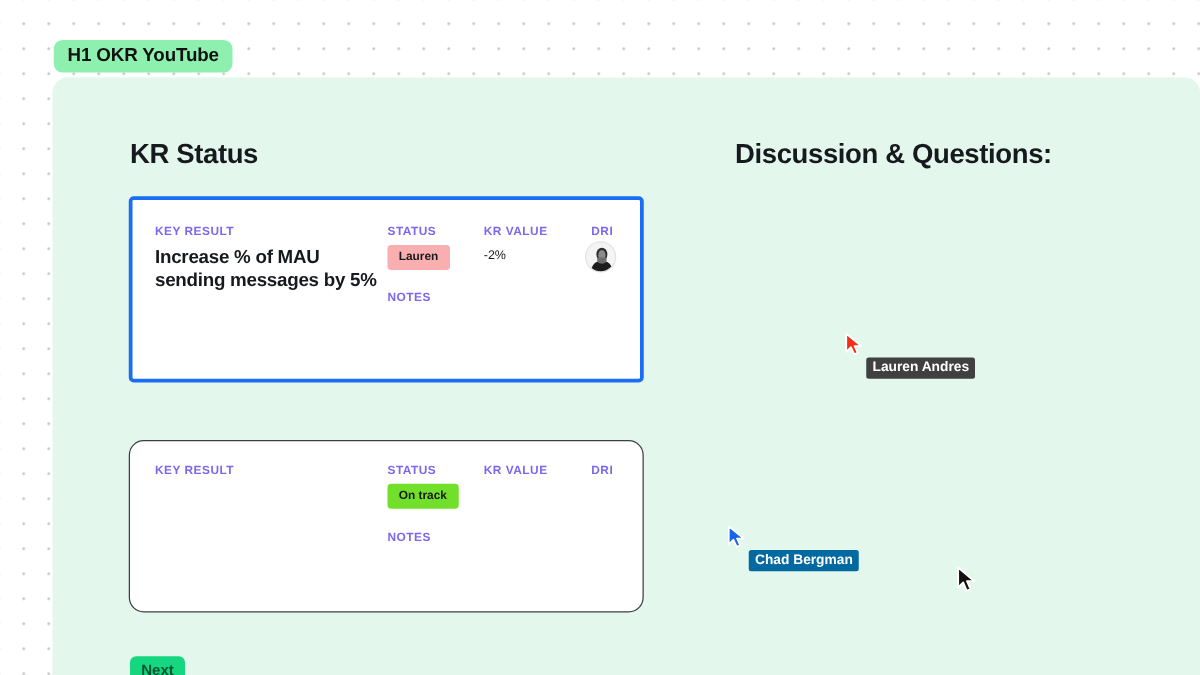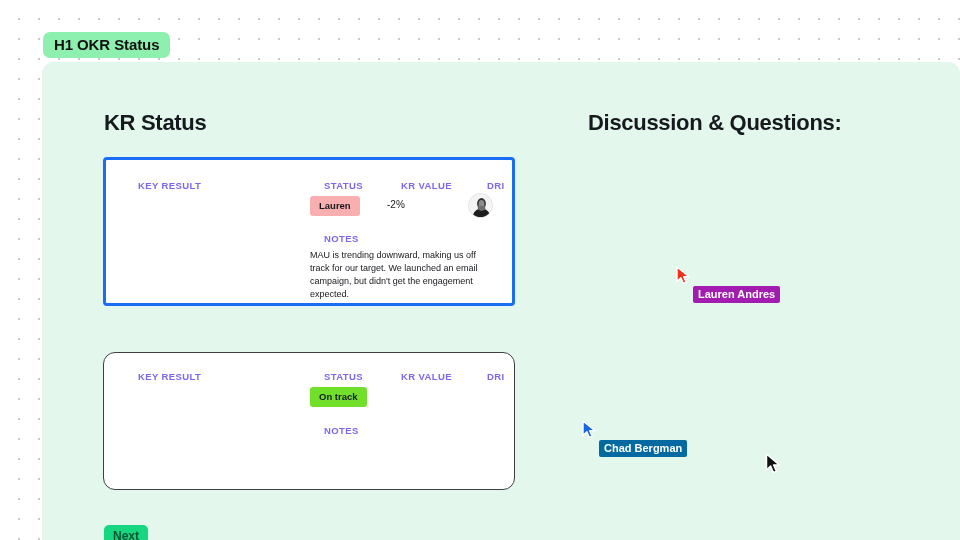--- a/index.html
+++ b/index.html
@@ -91,21 +91,20 @@
     width: 100%;
     height: 100%;
   }
 
   .col-label {
     position: absolute;
     font-size: 9.5px;
     font-weight: 700;
     color: #7b68ee;
     letter-spacing: 0.4px;
-    margin-left: 14px;
   }
 
   .kr-title {
     position: absolute;
     font-size: 15px;
     font-weight: 700;
     color: #16191d;
     line-height: 1.28;
     letter-spacing: -0.2px;
     width: 190px;
@@ -174,66 +173,66 @@
   .collab-label {
     position: absolute;
     font-size: 11px;
     font-weight: 700;
     color: #ffffff;
     padding: 2px 5px 3px 5px;
     border-radius: 2px;
     white-space: nowrap;
   }
   #cursor-lauren-arrow { left: 676px; top: 266px; }
-  #cursor-lauren-label { left: 693px; top: 286px; background: #a21caf; }
+  #cursor-lauren-label { left: 693px; top: 286px; background: #404040; }
   #cursor-chad-arrow { left: 582px; top: 420px; }
   #cursor-chad-label { left: 599px; top: 440px; background: #0369a1; }
 
   
   #mouse-pointer {
     position: absolute;
     left: 765px;
     top: 453px;
   }
 </style>
 </head>
 <body>
 
 <div id="dot-grid"></div>
 
 <div id="board-panel"></div>
 
-<div id="frame-title">H1 OKR Status</div>
+<div id="frame-title">H1 OKR YouTube</div>
 
 <div class="section-heading" id="kr-status-heading">KR Status</div>
 <div class="section-heading" id="discussion-heading">Discussion &amp; Questions:</div>
 
 <div class="kr-card" id="kr-card-1">
   <div class="card-inner">
     <div class="col-label" style="left:18px; top:20px;">KEY RESULT</div>
+    <div class="kr-title" style="left:18px; top:36px;">Increase % of MAU sending messages by 5%</div>
 
     <div class="col-label" style="left:204px; top:20px;">STATUS</div>
     <div class="status-badge badge-behind" style="left:204px; top:36px;">Lauren</div>
 
     <div class="col-label" style="left:281px; top:20px;">KR VALUE</div>
     <div class="kr-value" style="left:281px; top:38px;">-2%</div>
 
     <div class="col-label" style="left:367px; top:20px;">DRI</div>
     <div class="avatar" style="left:362px; top:33px;">
       <svg width="25" height="25" viewBox="0 0 25 25">
         <rect x="0" y="0" width="25" height="25" fill="#f4f4f4"></rect>
         <ellipse cx="12.5" cy="9.5" rx="4.4" ry="5.4" fill="#2e2e2e"></ellipse>
         <ellipse cx="12.5" cy="10.2" rx="2.9" ry="4.2" fill="#8b8b8b"></ellipse>
         <path d="M3.5 25 C3.5 18.2 7.6 14.6 12.5 14.6 C17.4 14.6 21.5 18.2 21.5 25 Z" fill="#1d1d1d"></path>
         <path d="M8.8 14.8 C9.6 17.6 15.4 17.6 16.2 14.8 L16.2 12 L8.8 12 Z" fill="#6d6d6d"></path>
       </svg>
     </div>
 
     <div class="col-label" style="left:204px; top:73px;">NOTES</div>
-    <div class="notes-body" style="left:204px; top:89px;">MAU is trending downward, making us off track for our target. We launched an email campaign, but didn't get the engagement expected.</div>
   </div>
 </div>
 
 <div class="kr-card" id="kr-card-2">
   <div class="card-inner">
     <div class="col-label" style="left:20px; top:18px;">KEY RESULT</div>
 
     <div class="col-label" style="left:206px; top:18px;">STATUS</div>
     <div class="status-badge badge-ontrack" style="left:206px; top:34px;">On track</div>
 

